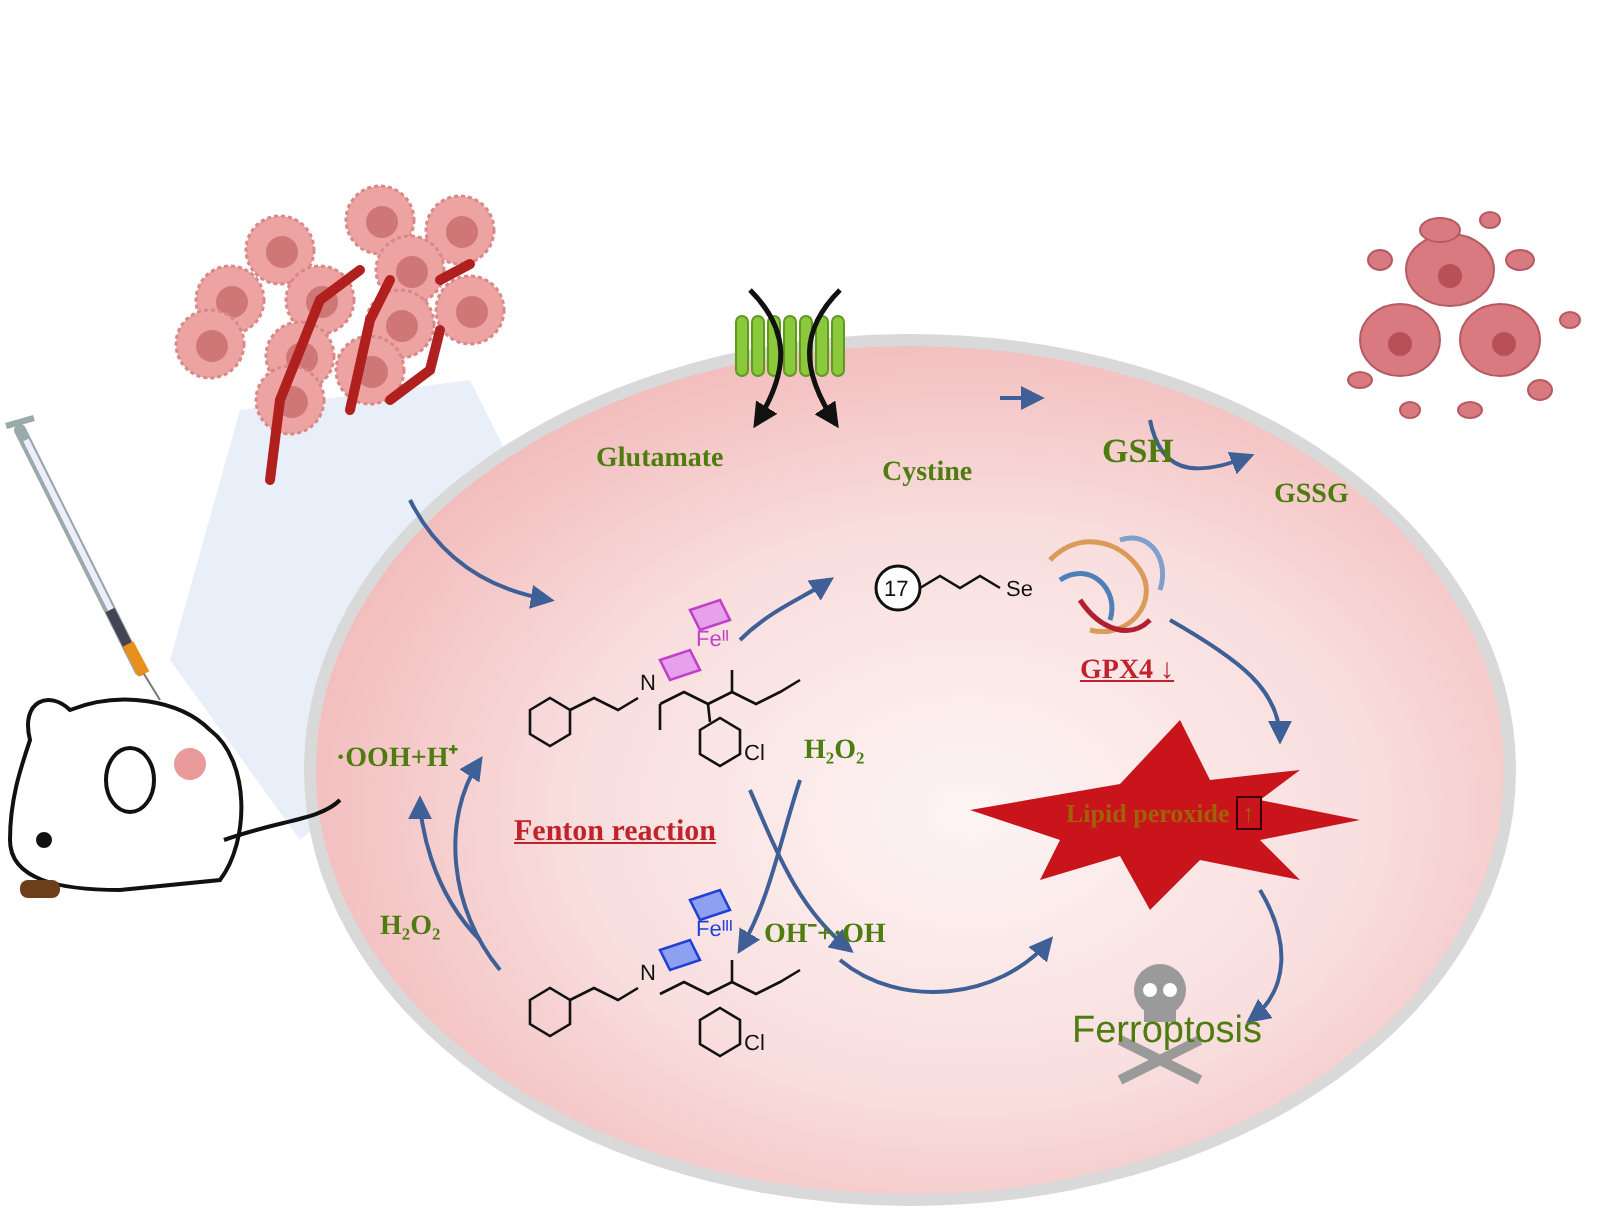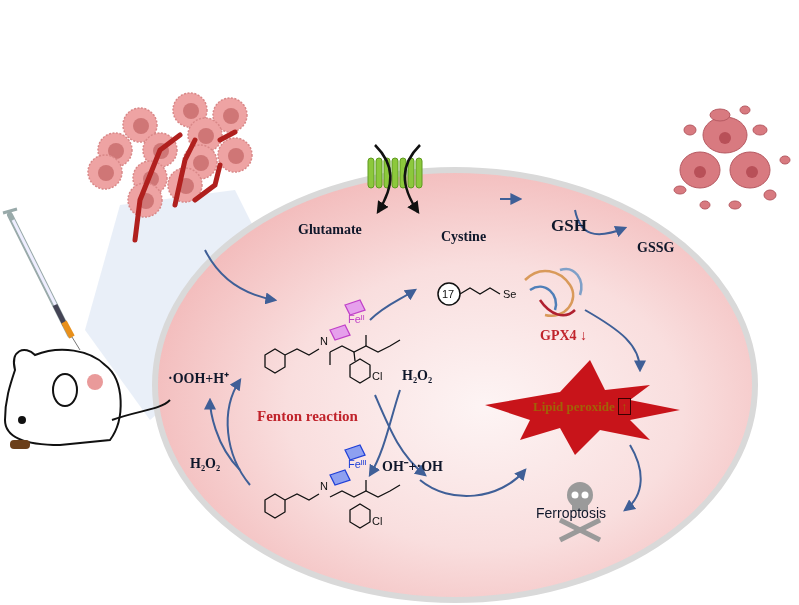--- a/index.html
+++ b/index.html
@@ -1,21 +1,21 @@
 <!DOCTYPE html>
 <html><head>
 <meta charset="utf-8">
 <style>
   html, body { margin:0; padding:0; background:#ffffff; }
   #stage { position:relative; width:799px; height:605px; overflow:hidden; background:#ffffff;
            font-family:"Liberation Serif", serif; }
   svg { position:absolute; left:0; top:0; }
-  .lbl { position:absolute; font-weight:bold; color:#0f172a; font-size:14px; white-space:nowrap;
+  .lbl { position:absolute; font-weight:bold; color:#4d7c0f; font-size:14px; white-space:nowrap;
          font-family:"Liberation Serif", serif; }
-  .red { color:#c0232b; }
+  .red { color:#c0232b;text-decoration:underline; }
   .sans { font-family:"Liberation Sans", sans-serif; font-weight:normal; }
   .chem { font-family:"Liberation Sans", sans-serif; font-size:11px; fill:#111; }
 </style>
 </head>
 <body>
 
 <div id="stage">
 <svg width="799" height="605" viewBox="0 0 799 605">
   <defs>
     <radialGradient id="cellGrad" cx="0.55" cy="0.55" r="0.6">
@@ -178,19 +178,19 @@
 
 <div class="lbl" style="left:298px;top:222px;">Glutamate</div>
 <div class="lbl" style="left:441px;top:229px;">Cystine</div>
 <div class="lbl" style="left:551px;top:216px;font-size:17px;">GSH</div>
 <div class="lbl" style="left:613px;top:240px;margin-left:24px;">GSSG</div>
 <div class="lbl red" style="left:540px;top:328px;">GPX4 ↓</div>
 <div class="lbl" style="left:533px;top:399px;font-size:13px;color:#a16207;">
   <span>Lipid peroxide</span>
   <span style="border:1.5px solid #3a0000;padding:0 2px;">↑</span>
 </div>
-<div class="lbl sans" style="left:536px;top:505px;font-size:14px;">Ferroptosis</div>
+<div class="lbl sans" style="left:536px;top:505px;font-size:19px;">Ferroptosis</div>
 <div class="lbl red" style="left:257px;top:408px;font-size:15px;text-align:center;">Fenton reaction</div>
 <div class="lbl" style="left:168px;top:368px;text-align:center;">·OOH+H⁺</div>
 <div class="lbl" style="left:190px;top:456px;">H₂O₂</div>
 <div class="lbl" style="left:402px;top:368px;">H₂O₂</div>
 <div class="lbl" style="left:382px;top:456px;">OH⁻+·OH</div>
 </div>
 
 </body></html>

